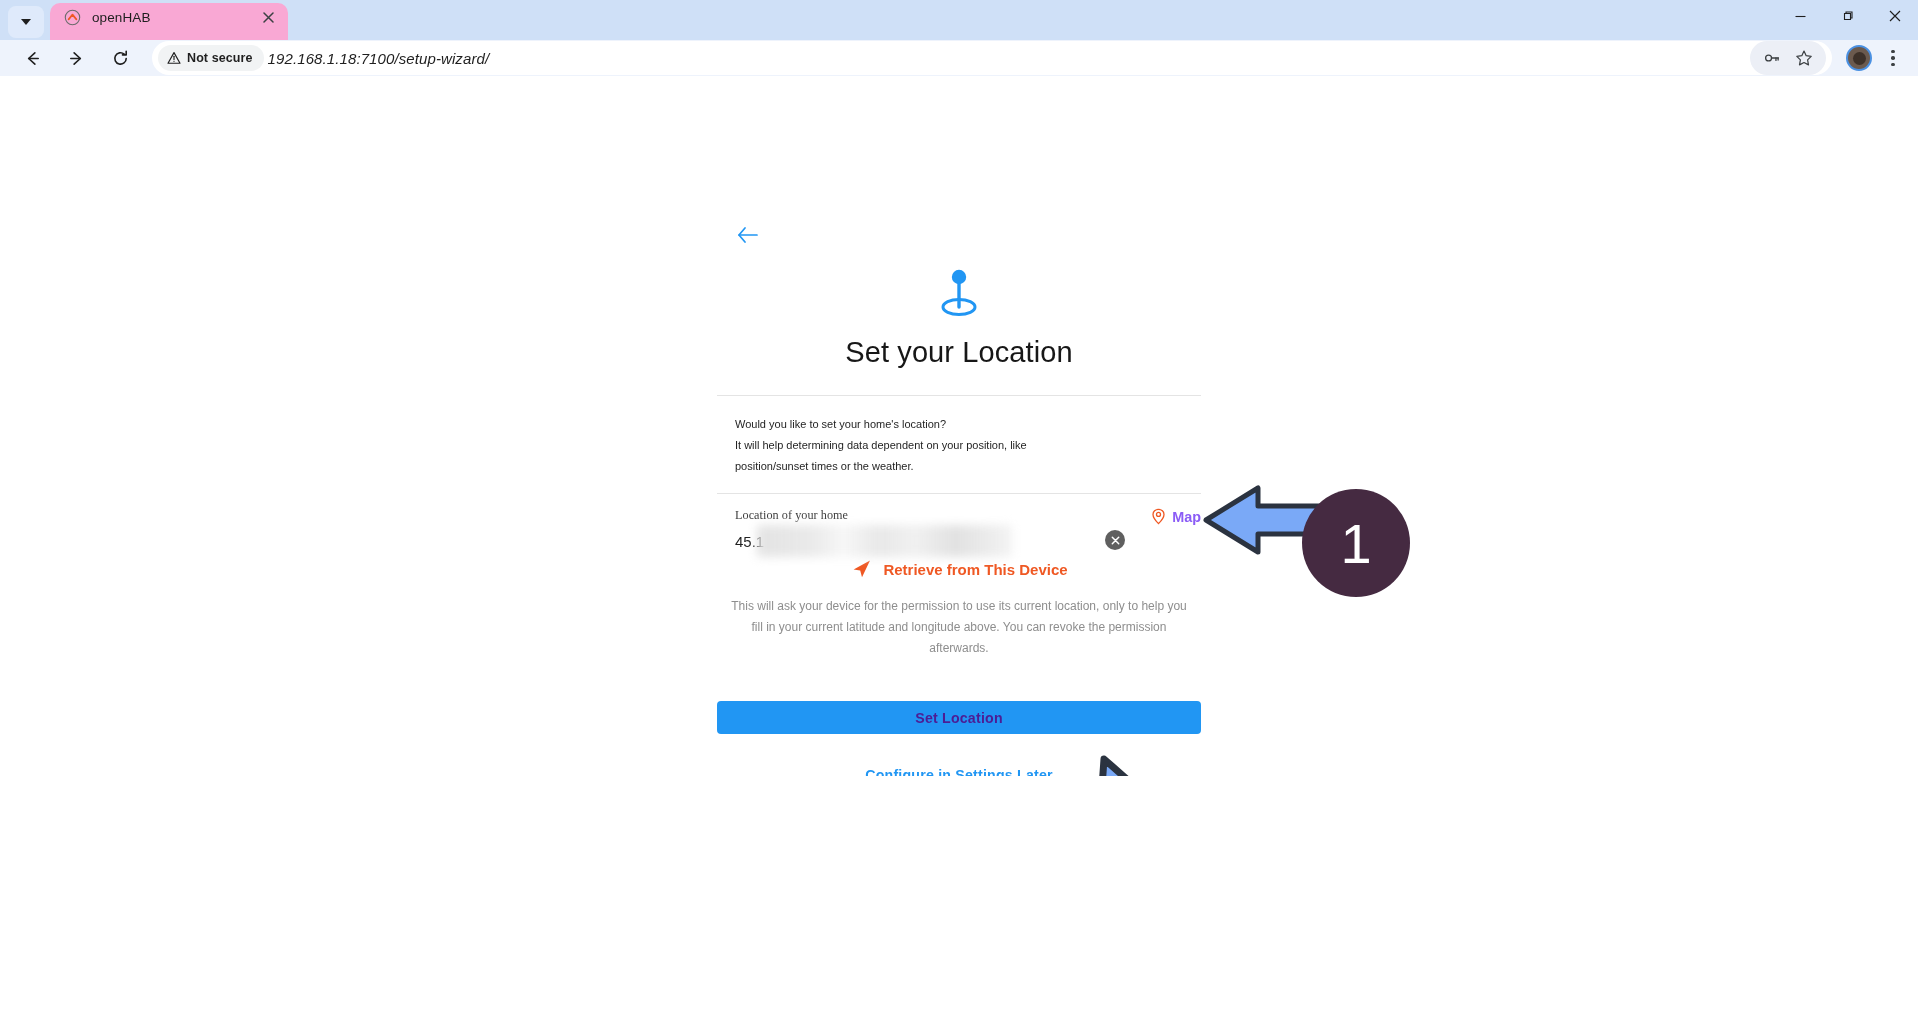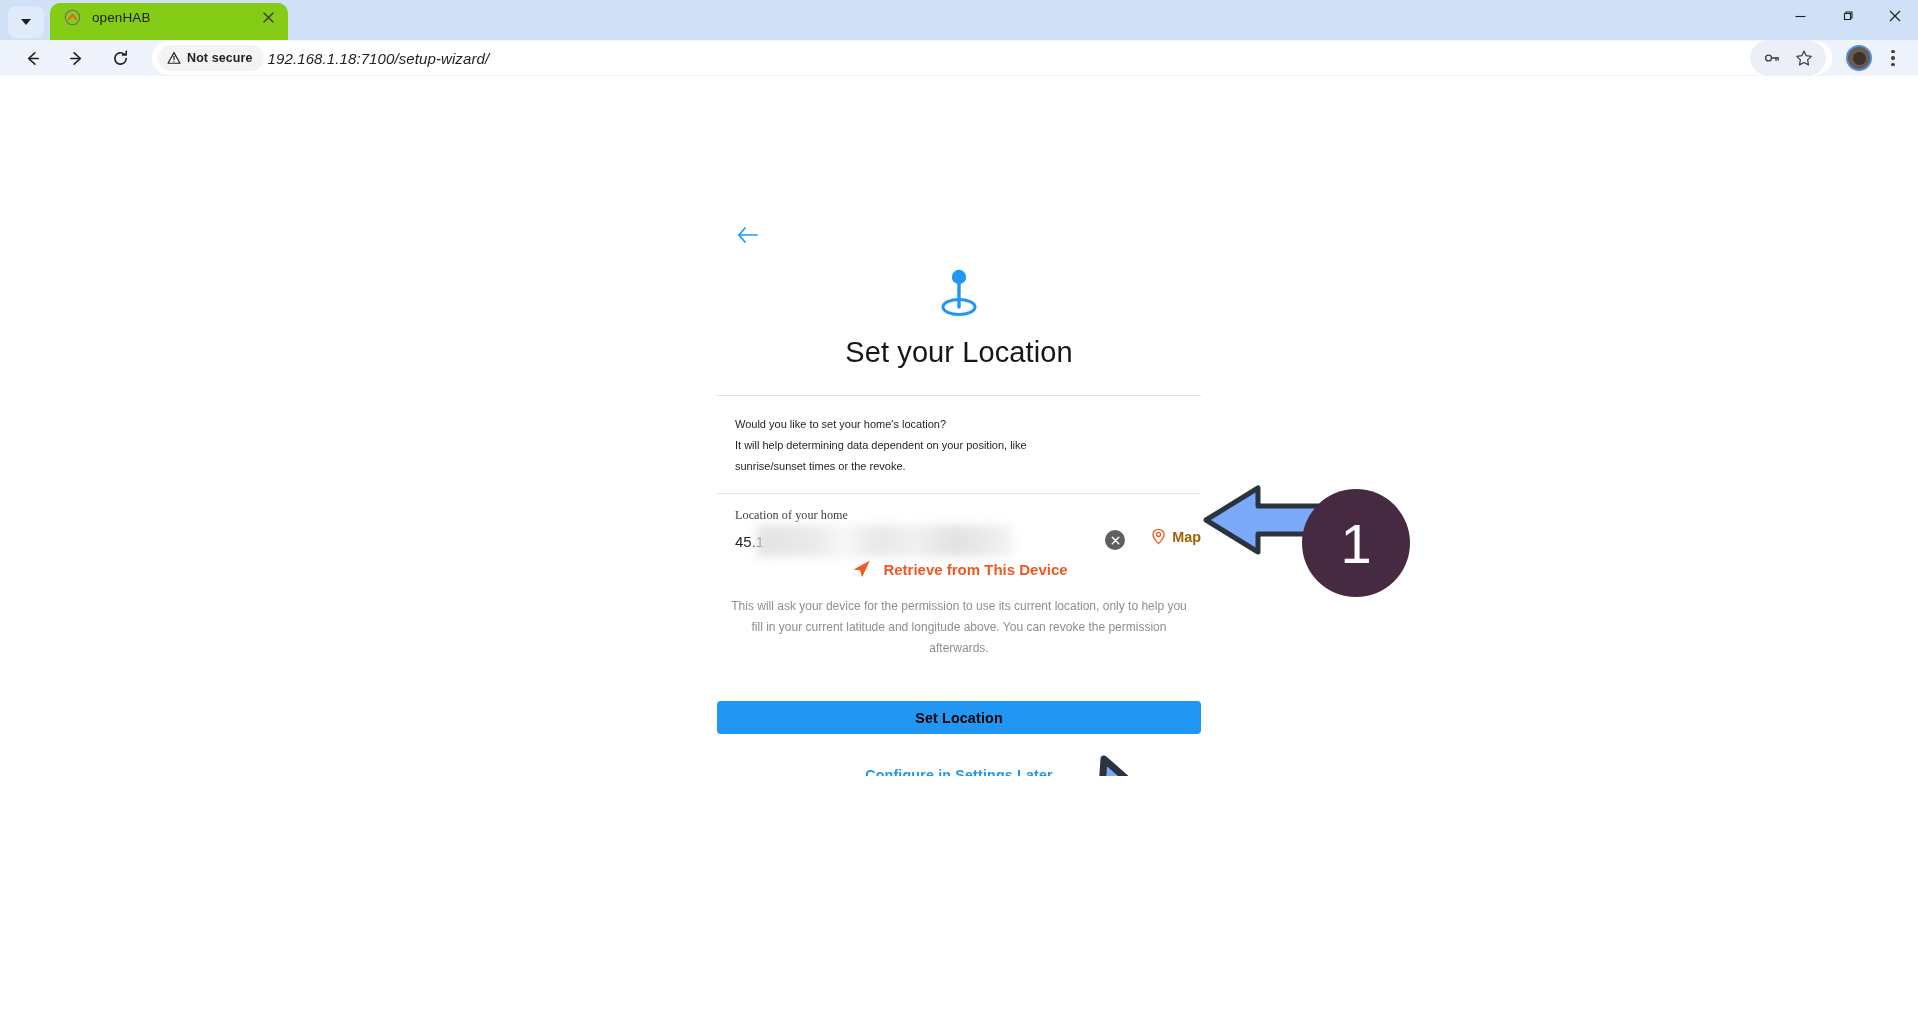--- a/index.html
+++ b/index.html
@@ -30,21 +30,21 @@
   }
   .chev-down {
     width: 0; height: 0;
     border-left: 5px solid transparent;
     border-right: 5px solid transparent;
     border-top: 6px solid #1f1f1f;
   }
   .tab {
     margin-left: 6px;
     width: 238px; height: 37px;
-    background: #84cc16;
+    background: #f9a8d4;
     border-radius: 10px 10px 0 0;
     display: flex; align-items: center;
     padding: 0 10px 8px 14px;
     position: relative;
     cursor: pointer;
   }
   .tab-favicon {
     width: 17px; height: 17px; flex: 0 0 17px;
     margin-right: 11px;
   }
@@ -224,23 +224,23 @@
   .clear-btn {
     width: 20px; height: 20px; border-radius: 50%;
     background: #5f5f5f;
     display:flex; align-items:center; justify-content:center;
     cursor: pointer;
     flex: 0 0 20px;
     margin-left: 8px;
   }
   .map-link {
     display: flex; align-items: center;
-    color: #a16207; font-weight: bold; font-size: 14.4px;
-    cursor: pointer;
-    margin-left: 26px; margin-top: 20px;
+    color: #8b5cf6; font-weight: bold; font-size: 14.4px;
+    cursor: pointer;
+    margin-left: 26px; 
     white-space: nowrap;
   }
   .map-link .map-pin { margin-right: 6px; display:flex; }
 
   .retrieve-row {
     display: flex; align-items: center; justify-content: center;
     cursor: pointer;
   }
   .retrieve-row .plane { margin-right: 11px; display:flex; }
   .retrieve-text { color: #ef5823; font-weight: bold; font-size: 15px; }
@@ -252,21 +252,21 @@
     line-height: 21px;
     color: #8e8e8e;
     padding: 0 8px;
   }
 
   .primary-btn {
     margin-top: 42px;
     height: 33px;
     background: #2196f3;
     border-radius: 4px;
-    color: #000000;
+    color: #4c1d95;
     font-size: 14.2px;
     font-weight: bold;
     display: flex; align-items: center; justify-content: center;
     cursor: pointer;
     border: none;
     width: 100%;
     font-family: "Liberation Sans", sans-serif;
     letter-spacing: .2px;
   }
   .secondary-link {
@@ -421,21 +421,21 @@
         </span>
       </div>
 
       <div class="page-title">Set your Location</div>
 
       <div class="divider"></div>
 
       <div class="desc">
         <div>Would you like to set your home's location?</div>
         <div>It will help determining data dependent on your position, like</div>
-        <div>sunrise/sunset times or the revoke.</div>
+        <div>position/sunset times or the weather.</div>
       </div>
 
       <div class="divider"></div>
 
       <div class="field-block">
         <div class="field-main">
           <div class="field-label">Location of your home</div>
           <div class="field-value-row">
             <span class="field-value" title="Latitude, Longitude">45.1</span>
             <span class="redaction"></span>

